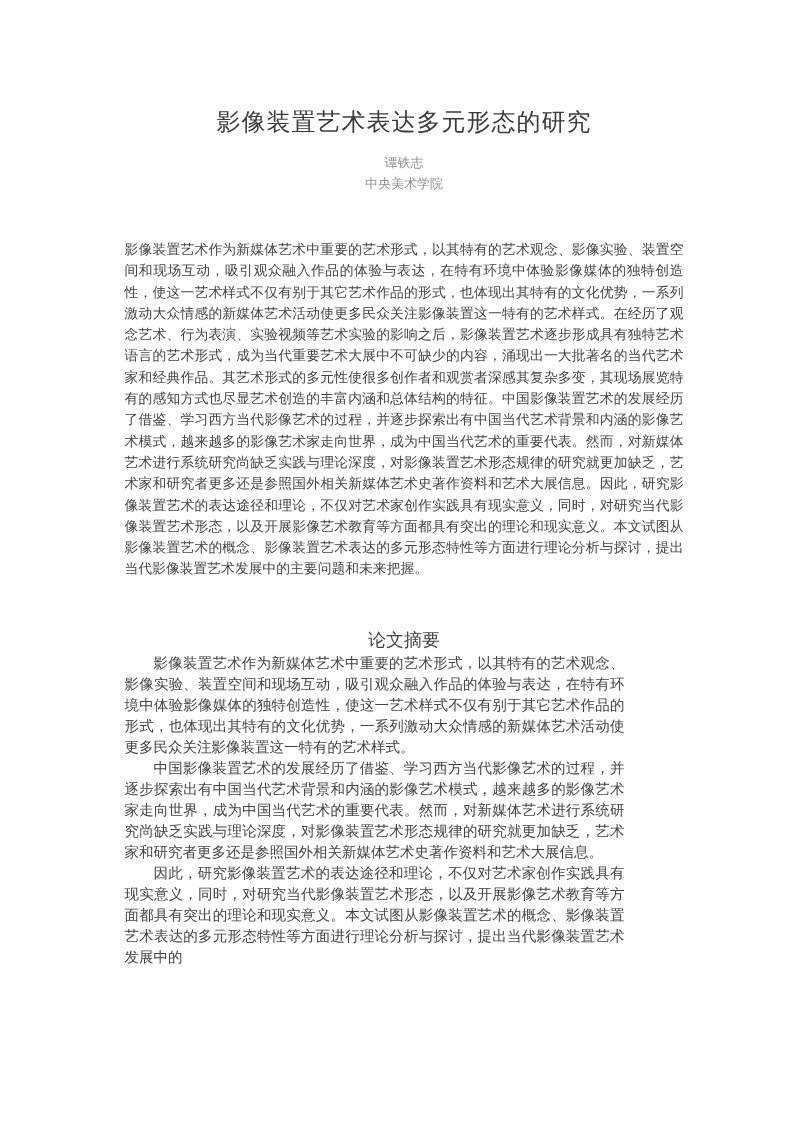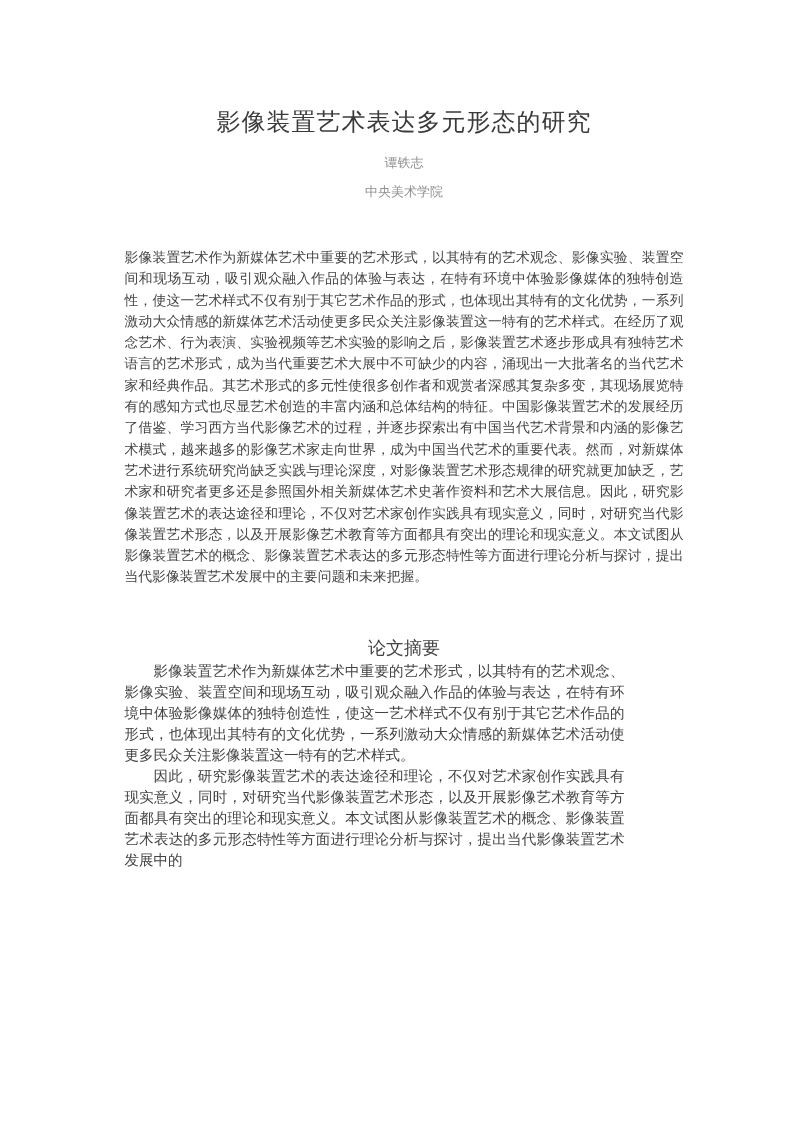--- a/index.html
+++ b/index.html
@@ -26,21 +26,21 @@
     margin: 0;
     padding-top: 106px;
     font-size: 24px;
     line-height: 32px;
     font-weight: normal;
     text-align: center;
     color: #3a3a3a;
     letter-spacing: 1px;
   }
   .byline {
-    margin: 8px;
+    margin: 0;
     text-align: center;
     font-size: 13px;
     line-height: 21px;
     color: #8f8f8f;
   }
   .byline.author { margin-top: 14px; }
   .intro {
     margin: 0;
     margin-top: 45px;
     font-size: 13.8px;
@@ -81,17 +81,18 @@
 
     <p class="byline">中央美术学院</p>
 
     <p class="intro">影像装置艺术作为新媒体艺术中重要的艺术形式，以其特有的艺术观念、影像实验、装置空间和现场互动，吸引观众融入作品的体验与表达，在特有环境中体验影像媒体的独特创造性，使这一艺术样式不仅有别于其它艺术作品的形式，也体现出其特有的文化优势，一系列激动大众情感的新媒体艺术活动使更多民众关注影像装置这一特有的艺术样式。在经历了观念艺术、行为表演、实验视频等艺术实验的影响之后，影像装置艺术逐步形成具有独特艺术语言的艺术形式，成为当代重要艺术大展中不可缺少的内容，涌现出一大批著名的当代艺术家和经典作品。其艺术形式的多元性使很多创作者和观赏者深感其复杂多变，其现场展览特有的感知方式也尽显艺术创造的丰富内涵和总体结构的特征。中国影像装置艺术的发展经历了借鉴、学习西方当代影像艺术的过程，并逐步探索出有中国当代艺术背景和内涵的影像艺术模式，越来越多的影像艺术家走向世界，成为中国当代艺术的重要代表。然而，对新媒体艺术进行系统研究尚缺乏实践与理论深度，对影像装置艺术形态规律的研究就更加缺乏，艺术家和研究者更多还是参照国外相关新媒体艺术史著作资料和艺术大展信息。因此，研究影像装置艺术的表达途径和理论，不仅对艺术家创作实践具有现实意义，同时，对研究当代影像装置艺术形态，以及开展影像艺术教育等方面都具有突出的理论和现实意义。本文试图从影像装置艺术的概念、影像装置艺术表达的多元形态特性等方面进行理论分析与探讨，提出当代影像装置艺术发展中的主要问题和未来把握。</p>
 
     <h2 class="abstract-heading">论文摘要</h2>
 
     <p class="abstract-para first">影像装置艺术作为新媒体艺术中重要的艺术形式，以其特有的艺术观念、影像实验、装置空间和现场互动，吸引观众融入作品的体验与表达，在特有环境中体验影像媒体的独特创造性，使这一艺术样式不仅有别于其它艺术作品的形式，也体现出其特有的文化优势，一系列激动大众情感的新媒体艺术活动使更多民众关注影像装置这一特有的艺术样式。</p>
 
 
+    <p class="abstract-para">中国影像装置艺术的发展经历了借鉴、学习西方当代影像艺术的过程，并逐步探索出有中国当代艺术背景和内涵的影像艺术模式，越来越多的影像艺术家走向世界，成为中国当代艺术的重要代表。然而，对新媒体艺术进行系统研究尚缺乏实践与理论深度，对影像装置艺术形态规律的研究就更加缺乏，艺术家和研究者更多还是参照国外相关新媒体艺术史著作资料和艺术大展信息。</p>
 
     <p class="abstract-para">因此，研究影像装置艺术的表达途径和理论，不仅对艺术家创作实践具有现实意义，同时，对研究当代影像装置艺术形态，以及开展影像艺术教育等方面都具有突出的理论和现实意义。本文试图从影像装置艺术的概念、影像装置艺术表达的多元形态特性等方面进行理论分析与探讨，提出当代影像装置艺术发展中的</p>
 
   </div>
 </div>
 
 </body></html>

